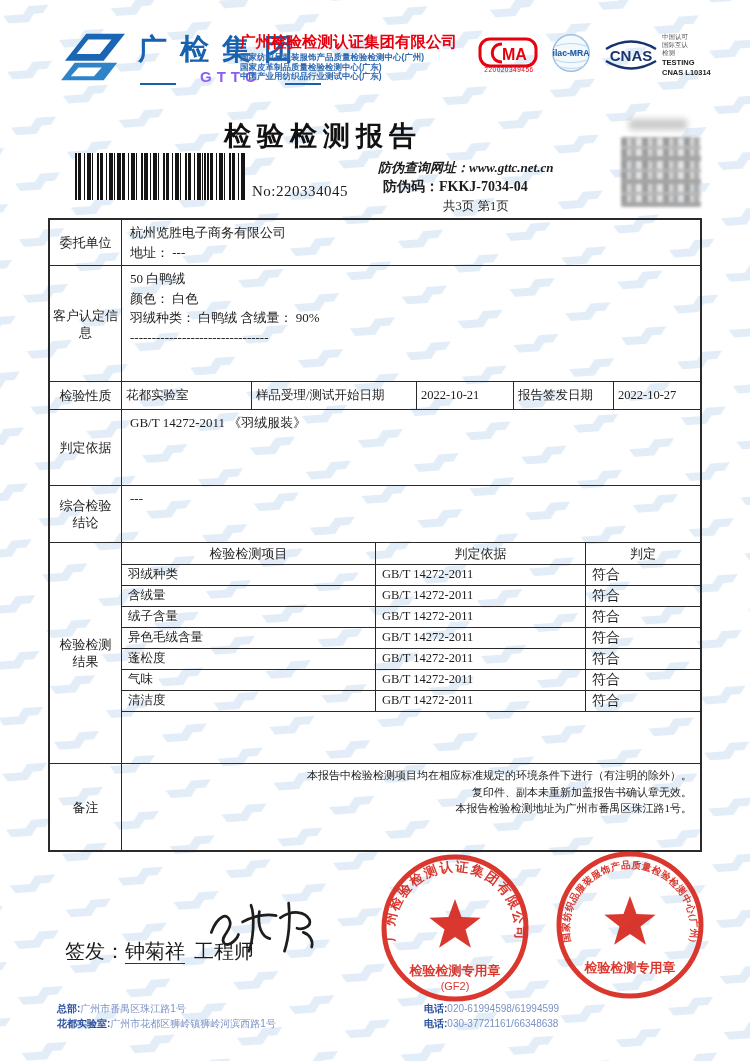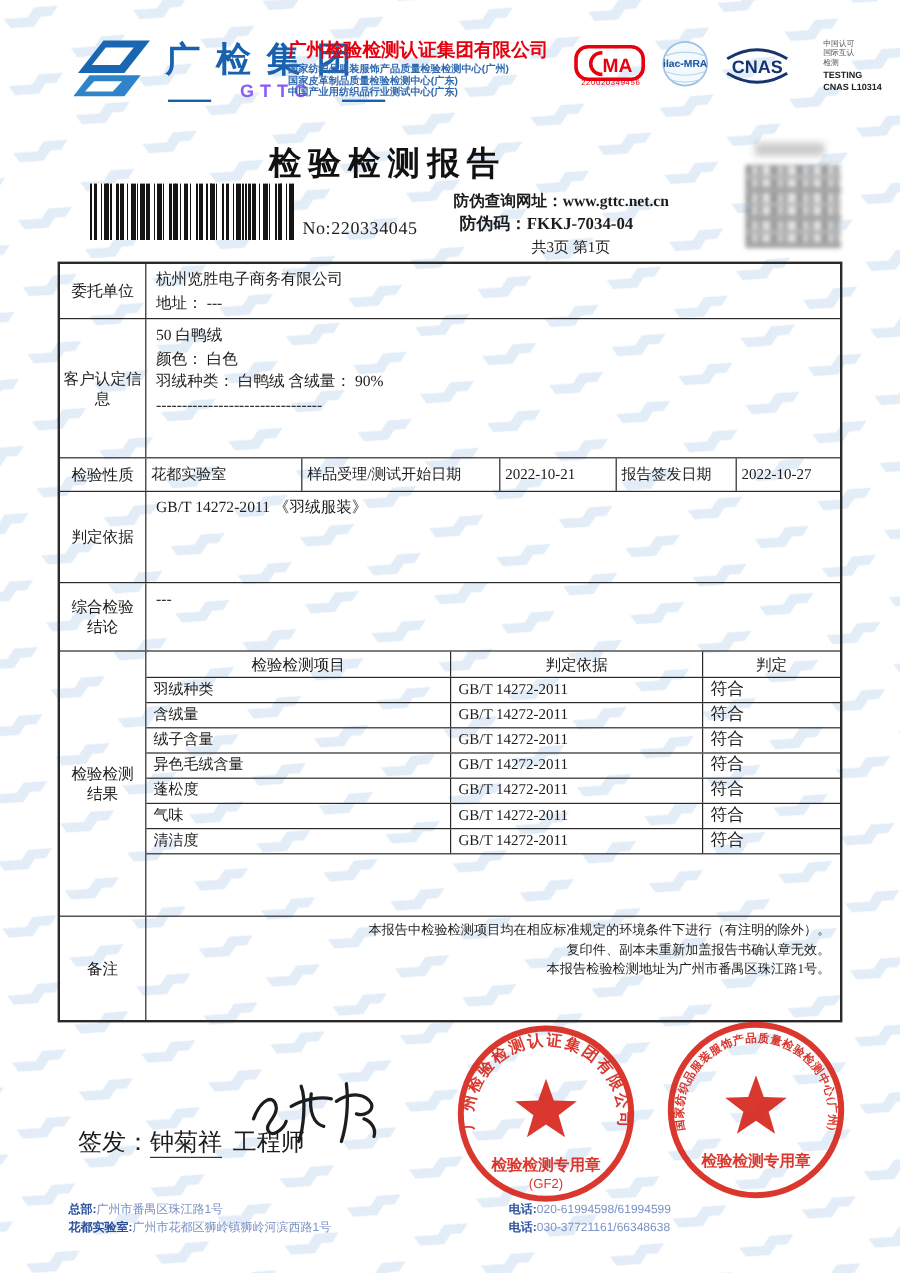--- a/index.html
+++ b/index.html
@@ -15,31 +15,31 @@
   .logo-sub{left:140px;top:68px;display:flex;align-items:flex-end;gap:24px;color:#8b5cf6;
             font-family:"Liberation Sans",sans-serif;font-weight:bold;font-size:15px;letter-spacing:5px;}
   .logo-sub .dash{width:36px;height:2px;background:#1761ae;}
   .org-name{left:240px;top:32px;font-family:"Liberation Sans",sans-serif;font-weight:bold;
             font-size:15.5px;color:#e8000e;white-space:nowrap;}
   .org-lines{left:240px;top:53px;font-family:"Liberation Sans",sans-serif;font-weight:600;
              font-size:8.5px;line-height:9.5px;color:#3069b0;}
   .cma-number{left:474px;top:66px;width:70px;text-align:center;font-family:"Liberation Sans",sans-serif;
               font-size:6.5px;letter-spacing:.5px;color:#e8000e;}
   .accred{left:662px;top:33px;font-family:"Liberation Sans",sans-serif;font-size:6.5px;
-          line-height:8px;color:#555;margin-left:24px;}
+          line-height:8px;color:#555;}
   .accred .b{font-weight:bold;color:#222;font-size:7.5px;margin-top:2px;}
   
   .title{left:0;top:118px;width:646px;text-align:center;font-size:27px;font-weight:bold;
          letter-spacing:6px;color:#111;}
   .barcode{left:75px;top:153px;width:170px;height:47px;
     background-image:
       repeating-linear-gradient(90deg,transparent 0 13px,#141414 13px 15px,transparent 15px 29px),
       repeating-linear-gradient(90deg,#141414 0 2px,#fff 2px 3px,#141414 3px 6px,#fff 6px 9px,#141414 9px 10px,#fff 10px 12px,#141414 12px 16px,#fff 16px 17px,#141414 17px 18px,#fff 18px 22px);}
   .report-no{left:252px;top:183px;font-size:15px;letter-spacing:.5px;}
-  .af1{left:378px;top:159px;font-size:13px;font-weight:bold;}
+  .af1{left:378px;top:159px;font-size:13px;font-weight:bold;font-style:italic;}
   .af2{left:383px;top:178px;font-size:14px;font-weight:bold;}
   .af3{left:443px;top:198px;font-size:12.5px;}
   .qr{left:621px;top:137px;width:80px;height:70px;border-radius:2px;opacity:.85;
     background-image:
       repeating-linear-gradient(0deg,#969696 0 5px,transparent 5px 12px,#ababab 12px 15px,transparent 15px 23px),
       repeating-linear-gradient(90deg,#8d8d8d 0 6px,#cfcfcf 6px 10px,#9f9f9f 10px 15px,#dedede 15px 21px);
     filter:blur(1.6px);}
   .redact{left:629px;top:119px;width:58px;height:11px;background:#b4b4b4;filter:blur(3px);opacity:.7;}
   
   .tbl{left:48px;top:218px;width:654px;height:634px;border:2px solid #2a2a2a;box-sizing:border-box;

